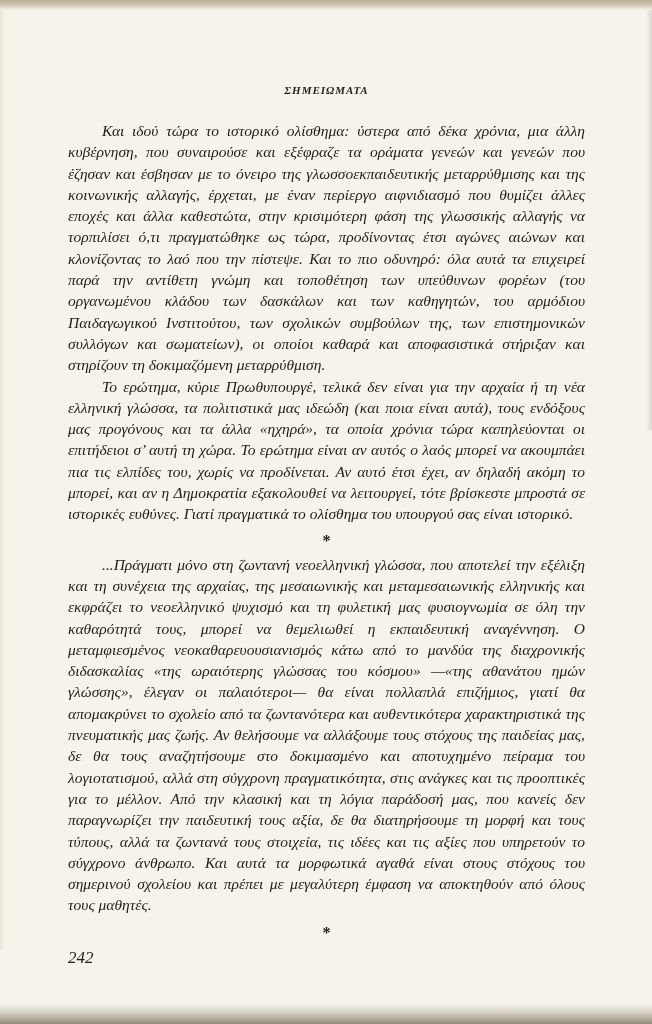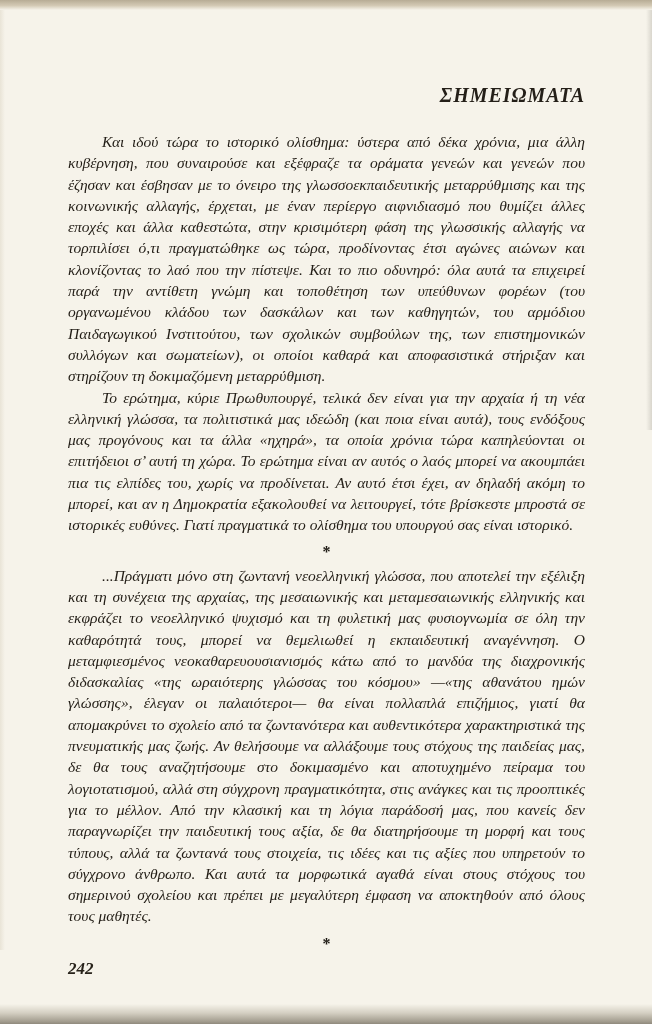--- a/index.html
+++ b/index.html
@@ -47,24 +47,24 @@
   .page {
     position: absolute;
     top: 0; left: 0;
     width: 652px; height: 1024px;
     box-sizing: border-box;
     padding: 84px 67px 0 68px;
     color: #221d16;
   }
   .doc-title {
     margin: 0 0 24px 0;
-    text-align: right;
+    text-align: center;
     font-style: italic;
     font-weight: bold;
-    font-size: 20px;
+    font-size: 11px;
     letter-spacing: 1px;
     color: #241f18;
   }
   .para {
     margin: 0;
     font-size: 15.5px;
     line-height: 21.3px;
     text-align: justify;
     text-indent: 34px;
     color: #221d16;
@@ -77,21 +77,21 @@
     line-height: 14px;
     margin: 9px 0 6px 0;
     color: #1d1913;
   }
   .separator.second {
     margin-top: 10px;
     margin-bottom: 8px;
   }
   .page-number {
     font-style: italic;
-    font-weight: bold;
+    font-weight: normal;
     font-size: 17px;
     margin-top: 2px;
     color: #27221a;
   }
 </style>
 </head>
 <body>
 
 <div class="scan">
   <div class="page">

